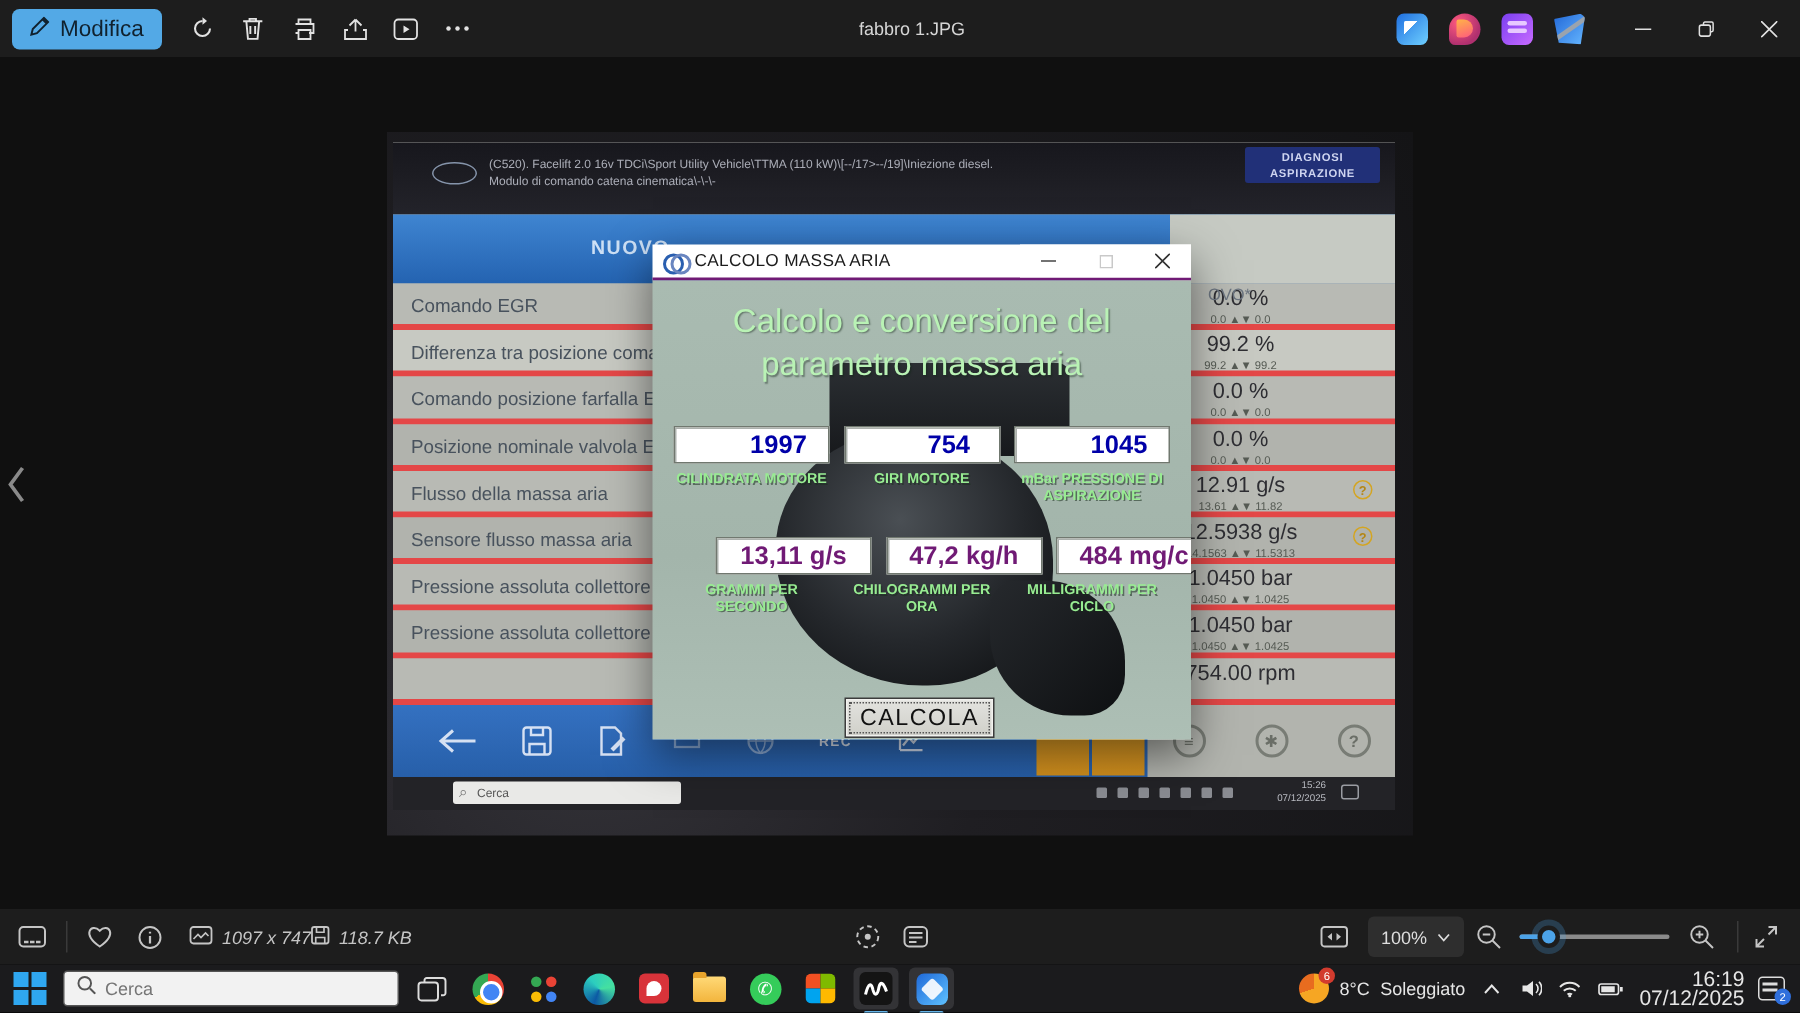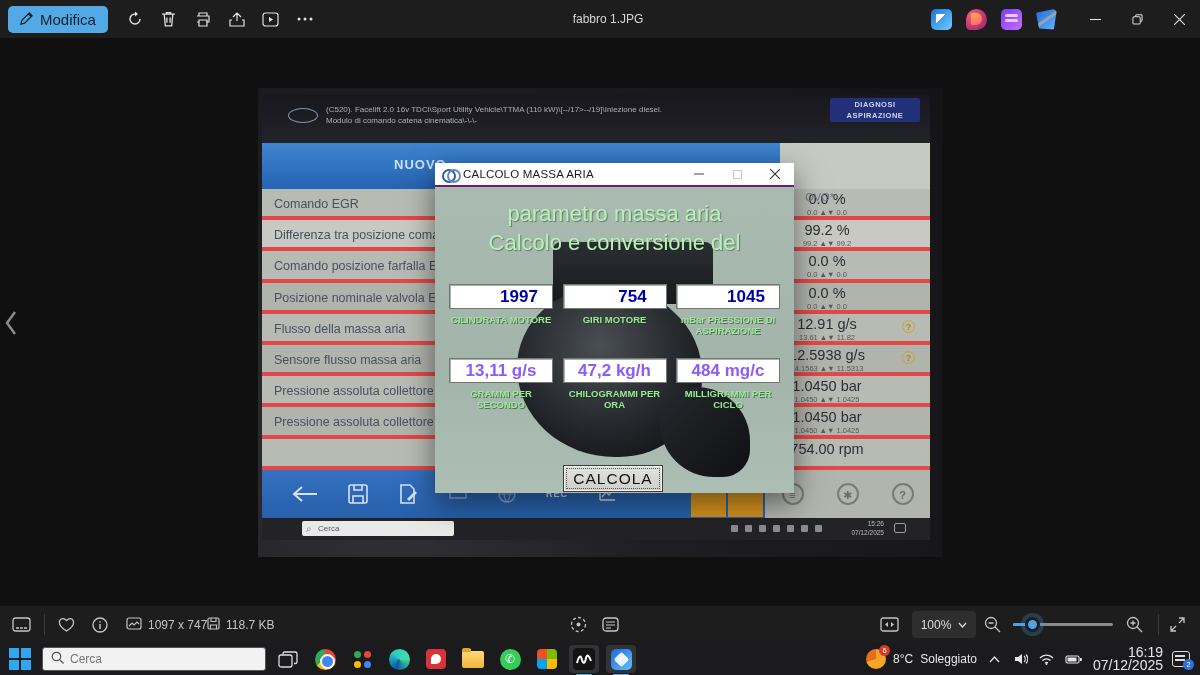--- a/index.html
+++ b/index.html
@@ -79,29 +79,29 @@
   .maf { position:absolute; left:118px; top:55px; width:160px; height:62px; background:linear-gradient(180deg,#2b2f33,#17191c); border-radius:8px 8px 3px 3px; }
   .maf2 { position:absolute; left:82px; top:100px; width:185px; height:170px; background:radial-gradient(circle at 45% 35%,#4a4f54,#24272b 55%,#101214 90%); border-radius:48% 52% 46% 54%; }
   .maf3 { position:absolute; left:225px; top:200px; width:90px; height:90px; background:linear-gradient(135deg,#26292d,#0e1012); border-radius:20% 60% 30% 60%; }
   .d-heading { position:relative; text-align:center; margin-top:12px; font-size:22px; line-height:29px; color:#b9f2b5; text-shadow:1px 1px 1px rgba(20,40,25,.45); z-index:3; }
   .d-grid { position:relative; z-index:3; display:flex; justify-content:space-between; padding:0 14px; }
   .d-grid.row1 { margin-top:27px; }
   .d-grid.row2 { margin-top:22px; }
   .d-cell { width:104px; text-align:center; }
   .d-field { width:100%; height:25px; background:#fff; border:1px solid #70786f; box-shadow:inset 1px 1px 0 rgba(90,100,92,.5); font-weight:bold; font-size:17px; text-align:center; line-height:23px; font-family:"Liberation Sans",sans-serif; }
   .d-field.in { color:#0000a8;padding-left:36px; }
-  .d-field.out { color:#8b5cf6; }
+  .d-field.out { color:#701a75;margin-left:28px; }
   .d-label { margin-top:5px; font-size:9.5px; line-height:11px; font-weight:bold; color:#98ec92; text-shadow:1px 1px 0 rgba(25,45,30,.55); }
   .d-calc { position:absolute; left:128px; top:278px; width:100px; height:27px; z-index:4;
     background:linear-gradient(180deg,#e3e3df,#cfcfc9); border:1px solid #3c3c3c; outline:1px dotted #555; outline-offset:-4px;
     font-size:15.5px; color:#111; letter-spacing:1px; cursor:pointer; box-shadow:0 0 0 1px #f2f2ef inset; }
 
   
   .statusbar { position:absolute; top:606px; left:0; width:1200px; height:37px; background:#1d1d1d; color:#c9c9c9; z-index:30; }
-  .sb-item { position:absolute; top:0; height:37px; display:flex; align-items:center; gap:6px; font-size:12px; color:#c5c5c5; background:none; border:none; cursor:pointer; }
+  .sb-item { position:absolute; top:0; height:37px; display:flex; align-items:center; gap:6px; font-size:12px; color:#c5c5c5; background:none; border:none; cursor:pointer;font-style:italic; }
   .sb-text { font-size:12px; color:#c5c5c5; }
   .sb-div { position:absolute; top:8px; width:1px; height:21px; background:#3a3a3a; }
   .zoom-pill { position:absolute; left:912px; top:5px; width:64px; height:27px; background:#2e2e2e; border-radius:4px; display:flex; align-items:center; justify-content:center; gap:7px; font-size:12px; color:#ddd; border:none; cursor:pointer; }
   .slider { position:absolute; left:1013px; top:17px; width:100px; height:3px; background:#8a8a8a; border-radius:2px; cursor:pointer; }
   .slider .fill { position:absolute; left:0; top:0; height:3px; width:18px; background:#4ca3e8; border-radius:2px; }
   .slider .thumb { position:absolute; left:12px; top:-6px; width:15px; height:15px; background:#4ca3e8; border:3px solid #1d1d1d; border-radius:50%; box-shadow:0 0 0 4px rgba(76,163,232,.25); }
 
   
   .taskbar { position:absolute; top:643px; left:0; width:1200px; height:32px; background:#1b1b1d; display:flex; align-items:center; z-index:40; }
   .start { width:24px; height:24px; margin-left:8px; display:grid; grid-template-columns:10px 10px; grid-gap:2px; place-content:center; background:none; border:none; cursor:pointer; }
@@ -371,22 +371,22 @@
               <path d="M0 0 L10 10 M10 0 L0 10" stroke="#333" stroke-width="1.1"></path>
             </svg>
         </button>
       </div>
     </div>
     <div class="d-body">
       <div class="maf"></div>
       <div class="maf2"></div>
       <div class="maf3"></div>
       <div class="d-heading">
+        <div>Calcolo e conversione del</div>
         <div>parametro massa aria</div>
-        <div>Calcolo e conversione del</div>
       </div>
       <div class="d-grid row1">
         <div class="d-cell">
           <div class="d-field in">1997</div>
           <div class="d-label">CILINDRATA MOTORE</div>
         </div>
         <div class="d-cell">
           <div class="d-field in">754</div>
           <div class="d-label">GIRI MOTORE</div>
         </div>

